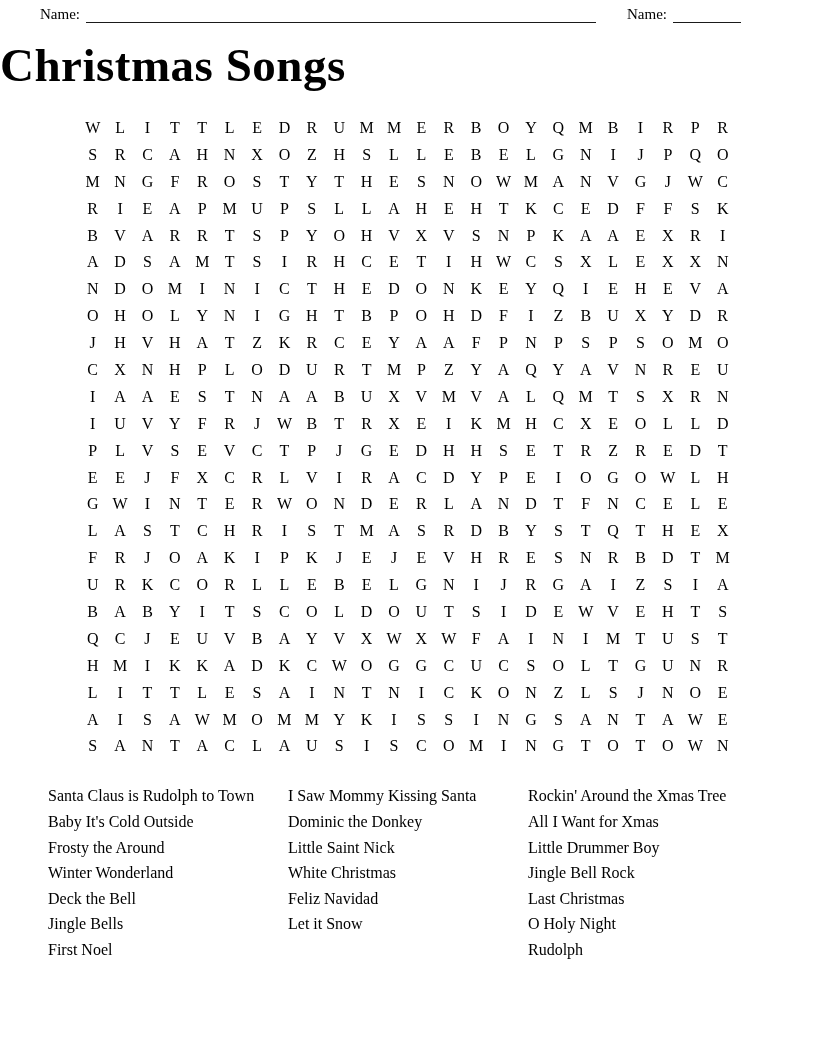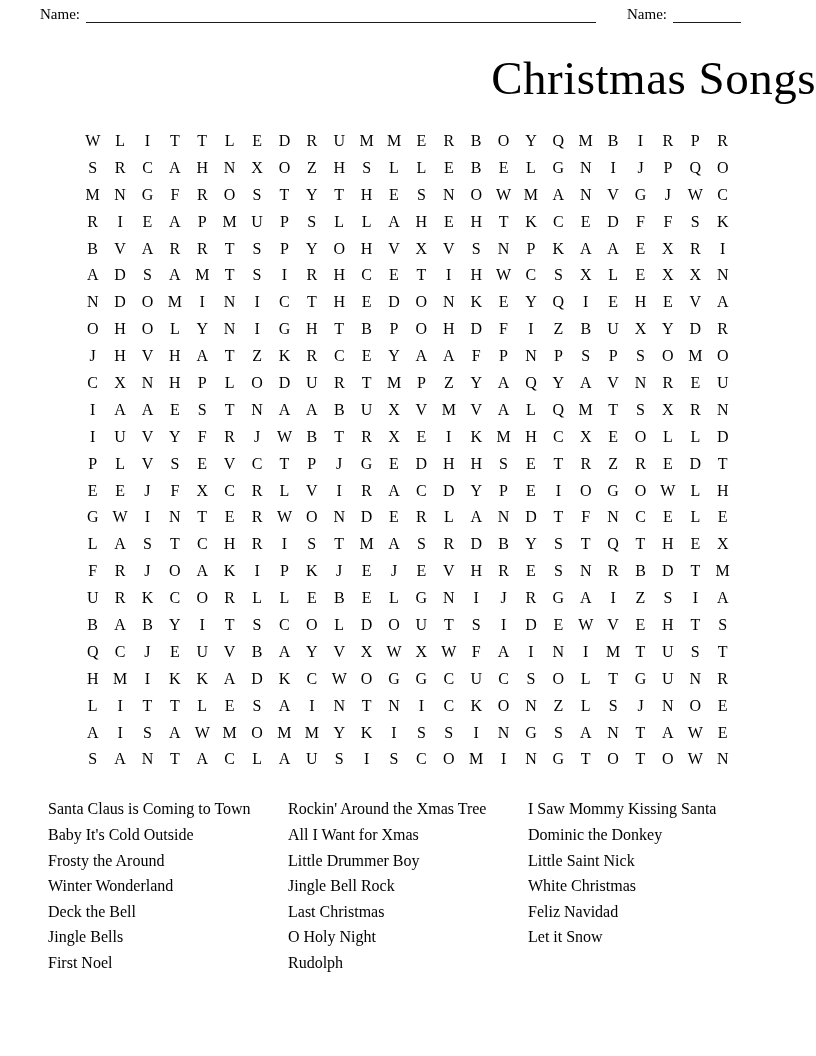--- a/index.html
+++ b/index.html
@@ -35,25 +35,25 @@
     margin-right: 31px;
   }
   .date-line {
     width: 68px;
     border-bottom: 1.6px solid #1a1a1a;
     height: 15px;
     margin-left: 6px;
   }
   
   .title {
-    text-align: right;
+    text-align: left;
     font-family: "Liberation Serif", serif;
     font-size: 47px;
-    font-weight: 400;
-    margin-top: 28px;
+    font-weight: 700;
+    margin-top: 15px;
     line-height: 54px;
     letter-spacing: 0.5px;
   }
   
   .grid {
     width: 658px;
     margin: 23px auto 0 auto;
   }
   .grid-row {
     display: flex;
@@ -716,40 +716,40 @@
         <span class="grid-cell">O</span>
         <span class="grid-cell">T</span>
         <span class="grid-cell">O</span>
         <span class="grid-cell">W</span>
         <span class="grid-cell">N</span>
       </div>
     </div>
 
   <div class="word-list">
     <div class="word-col">
-        <div class="word-item">Santa Claus is Coming to Town</div>
+        <div class="word-item">Santa Claus is Rudolph to Town</div>
         <div class="word-item">Baby It's Cold Outside</div>
         <div class="word-item">Frosty the Around</div>
         <div class="word-item">Winter Wonderland</div>
         <div class="word-item">Deck the Bell</div>
         <div class="word-item">Jingle Bells</div>
         <div class="word-item">First Noel</div>
+      </div>
+    <div class="word-col">
+        <div class="word-item">I Saw Mommy Kissing Santa</div>
+        <div class="word-item">Dominic the Donkey</div>
+        <div class="word-item">Little Saint Nick</div>
+        <div class="word-item">White Christmas</div>
+        <div class="word-item">Feliz Navidad</div>
+        <div class="word-item">Let it Snow</div>
       </div>
     <div class="word-col">
         <div class="word-item">Rockin' Around the Xmas Tree</div>
         <div class="word-item">All I Want for Xmas</div>
         <div class="word-item">Little Drummer Boy</div>
         <div class="word-item">Jingle Bell Rock</div>
         <div class="word-item">Last Christmas</div>
         <div class="word-item">O Holy Night</div>
         <div class="word-item">Rudolph</div>
       </div>
-    <div class="word-col">
-        <div class="word-item">I Saw Mommy Kissing Santa</div>
-        <div class="word-item">Dominic the Donkey</div>
-        <div class="word-item">Little Saint Nick</div>
-        <div class="word-item">White Christmas</div>
-        <div class="word-item">Feliz Navidad</div>
-        <div class="word-item">Let it Snow</div>
-      </div>
   </div>
 
 </div>
 
 </body></html>

